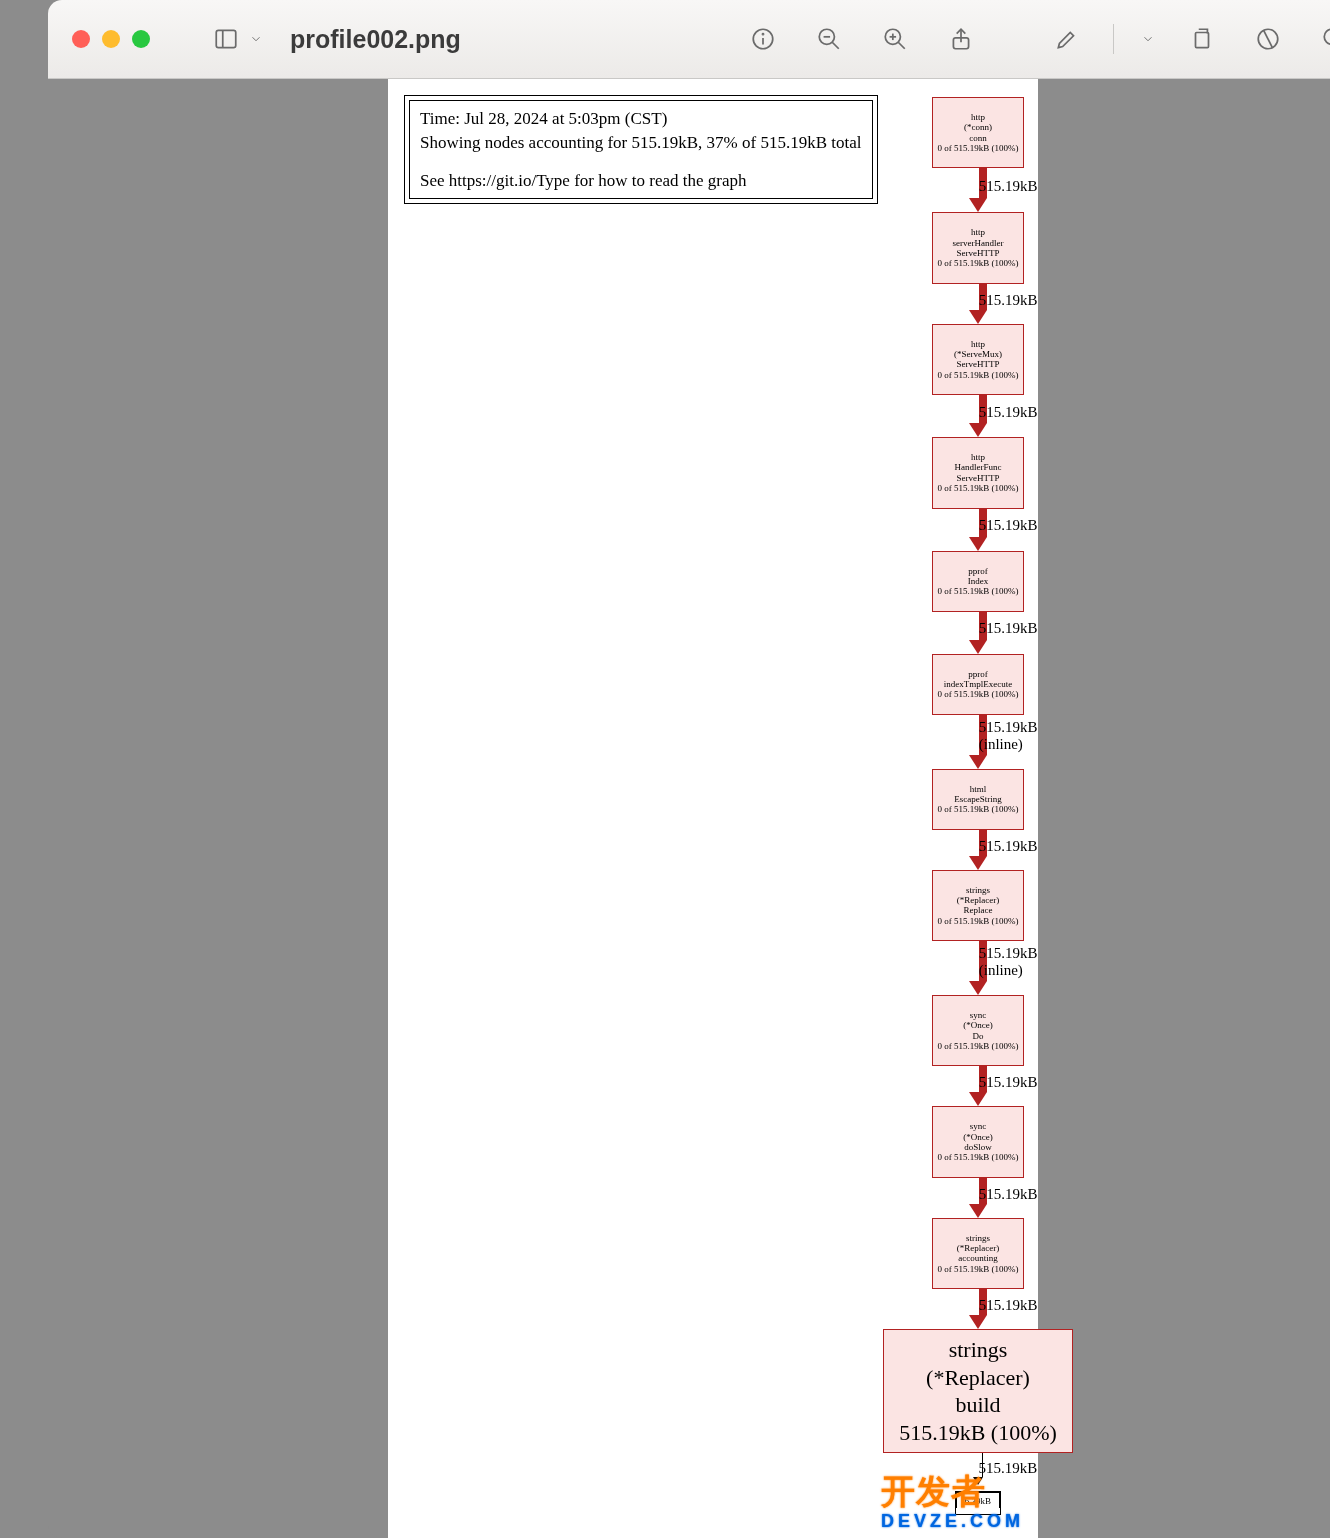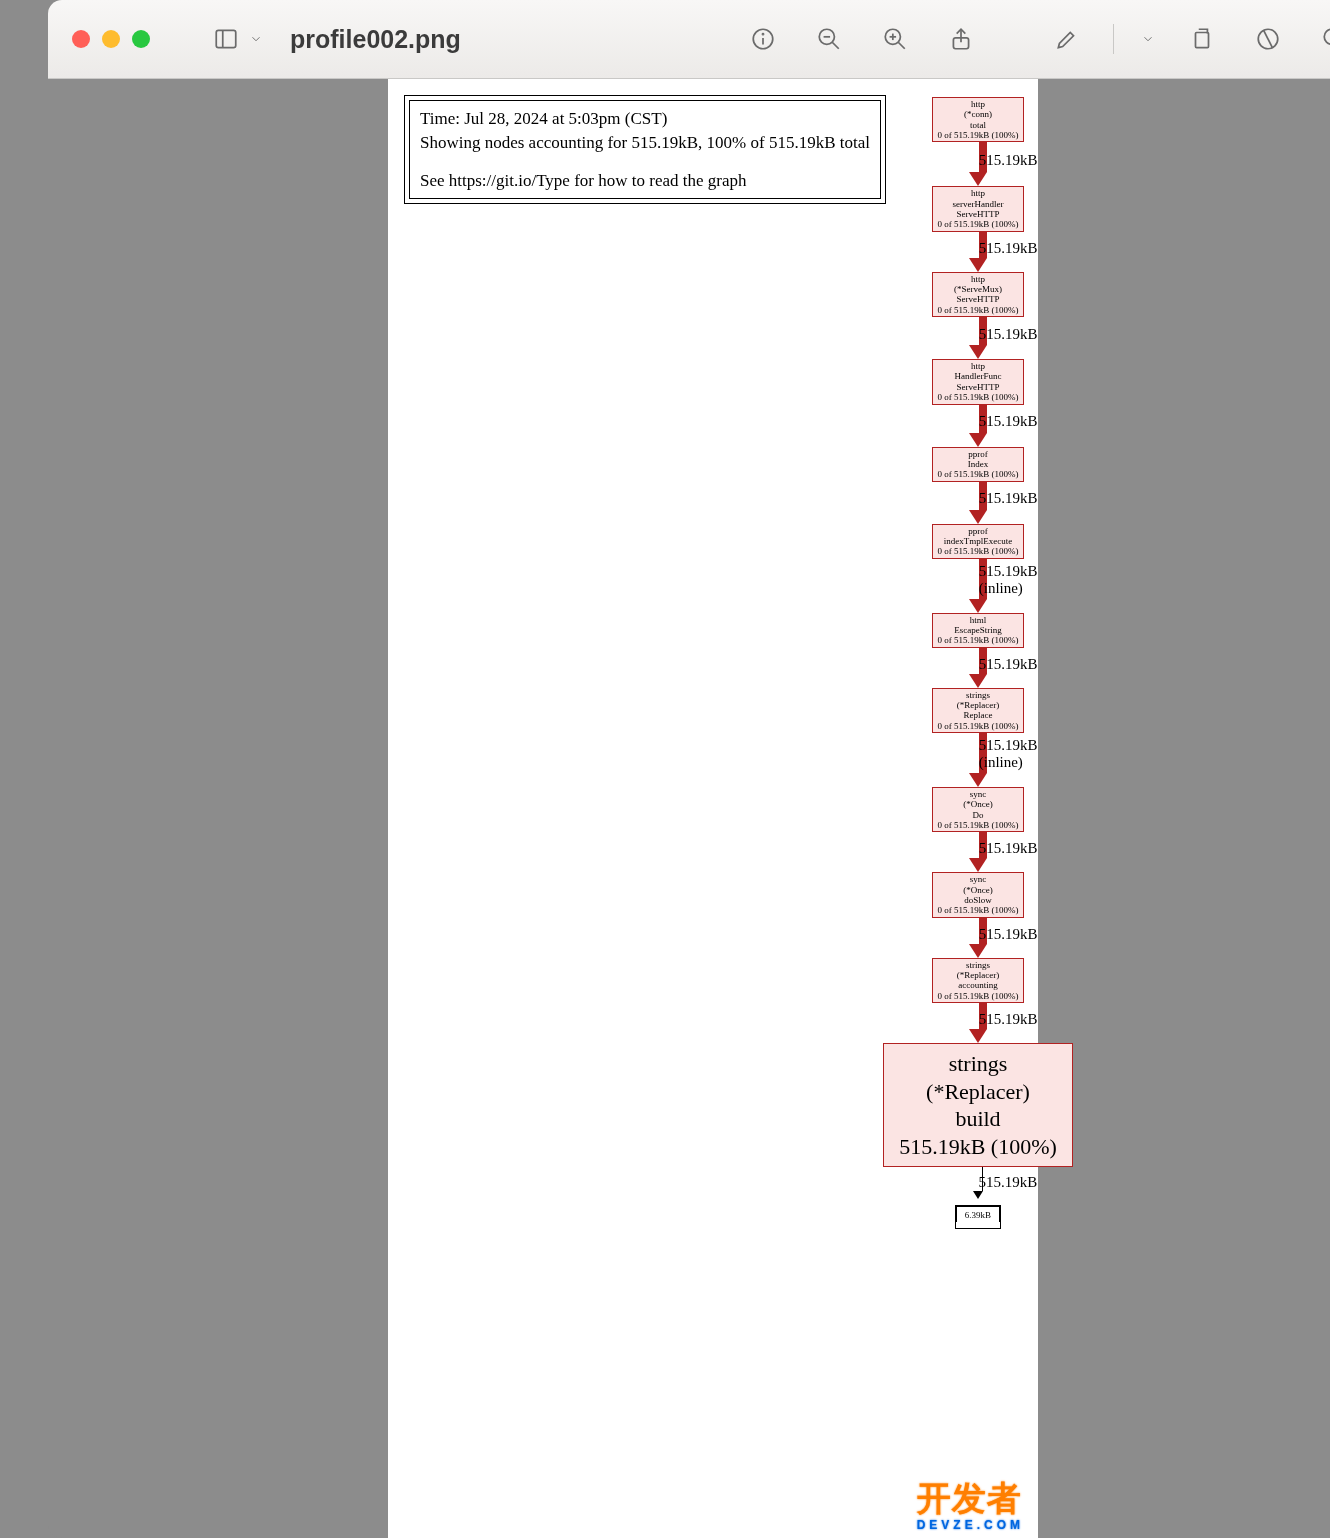--- a/index.html
+++ b/index.html
@@ -24,38 +24,38 @@
   .page { width: 650px; height: 100%; background:#fff; position:relative; }
 
   
   .infobox-outer { position:absolute; left:16px; top:16px; border:1.5px solid #000; padding:4px; }
   .infobox { border:1px solid #000; padding:6px 10px; font-family: "Times New Roman", Times, serif; font-size:17px; line-height:1.4; white-space:nowrap; color:#000; }
   .infobox .gap { height: 14px; }
 
   
   .graph { position:absolute; left:480px; top:18px; width:220px; display:flex; flex-direction:column; align-items:center; }
   .node { border:1.5px solid #b22222; background:#fbe4e3; text-align:center; font-family:"Times New Roman",Times,serif; color:#000; }
-  .node.small { width:92px; padding:1px 2px; font-size:9px; line-height:1.15; }
+  .node.small { width:92px; padding:14px 2px; font-size:9px; line-height:1.15; }
   .node.big { width:190px; padding:6px 6px; font-size:22px; line-height:1.25; }
   .node.end { border:2px solid #000; background:#fff; width:46px; font-size:9px; padding:3px 2px; position:relative; }
   .node.end::after { content:""; position:absolute; left:-2px; right:-2px; bottom:-6px; height:6px; border:1.5px solid #000; border-top:none; background:#fff; }
 
   .edge { display:flex; flex-direction:column; align-items:flex-end; position:relative; }
   .edge .shaft { width:8px; background:#b22222; }
   .edge.thin .shaft { width:1px; background:#000; }
   .edge .head { width:0; height:0; border-left:9px solid transparent; border-right:9px solid transparent; border-top:14px solid #b22222; }
   .edge.thin .head { border-left:5px solid transparent; border-right:5px solid transparent; border-top:8px solid #000; }
   .edge .lbl { position:absolute; left:54%; top:40%; transform:translateY(-50%); font-family:"Times New Roman",Times,serif; font-size:15px; white-space:nowrap; color:#000; }
   .edge .lbl.two { top:38%; line-height:1.1; }
 
   
   .watermark { position:absolute; right:14px; bottom:6px; font-family: Liberation Sans, sans-serif; font-size:34px; font-weight:700; letter-spacing:1px; }
   .watermark .o { color:#ff7f00; text-shadow:0 0 2px #ff7f00; }
   .watermark .b { color:#0066e0; text-shadow:0 0 2px #0066e0; }
-  .watermark .sub { display:block; font-size:12px; font-weight:700; color:#0066e0; text-align:right; margin-top:-4px; letter-spacing:4px; }
+  .watermark .sub { display:block; font-size:18px; font-weight:700; color:#0066e0; text-align:right; margin-top:-4px; letter-spacing:4px; }
 </style>
 </head>
 <body>
 
 <div class="window">
   <div class="titlebar">
     <div class="traffic">
       <div class="dot red"></div>
       <div class="dot yellow"></div>
       <div class="dot green"></div>
@@ -141,31 +141,31 @@
         </div>
     </div>
   </div>
 
   <div class="content">
     <div class="page">
 
       <div class="infobox-outer">
         <div class="infobox">
           <div>Time: Jul 28, 2024 at 5:03pm (CST)</div>
-          <div>Showing nodes accounting for 515.19kB, 100% of 515.19kB total</div>
+          <div>Showing nodes accounting for 515.19kB, 37% of 515.19kB total</div>
           <div class="gap"></div>
           <div>See https://git.io/Type for how to read the graph</div>
         </div>
       </div>
 
       <div class="graph" id="graph">
           <div class="node small">
             <div>http</div>
             <div>(*conn)</div>
-            <div>total</div>
+            <div>conn</div>
             <div>0 of 515.19kB (100%)</div>
           </div>
           <div class="edge" style="height: 44px;">
             <div class="shaft" style="height: 30px;"></div>
             <div class="head"></div>
             <div class="lbl">515.19kB</div>
           </div>
           <div class="node small">
             <div>http</div>
             <div>serverHandler</div>

